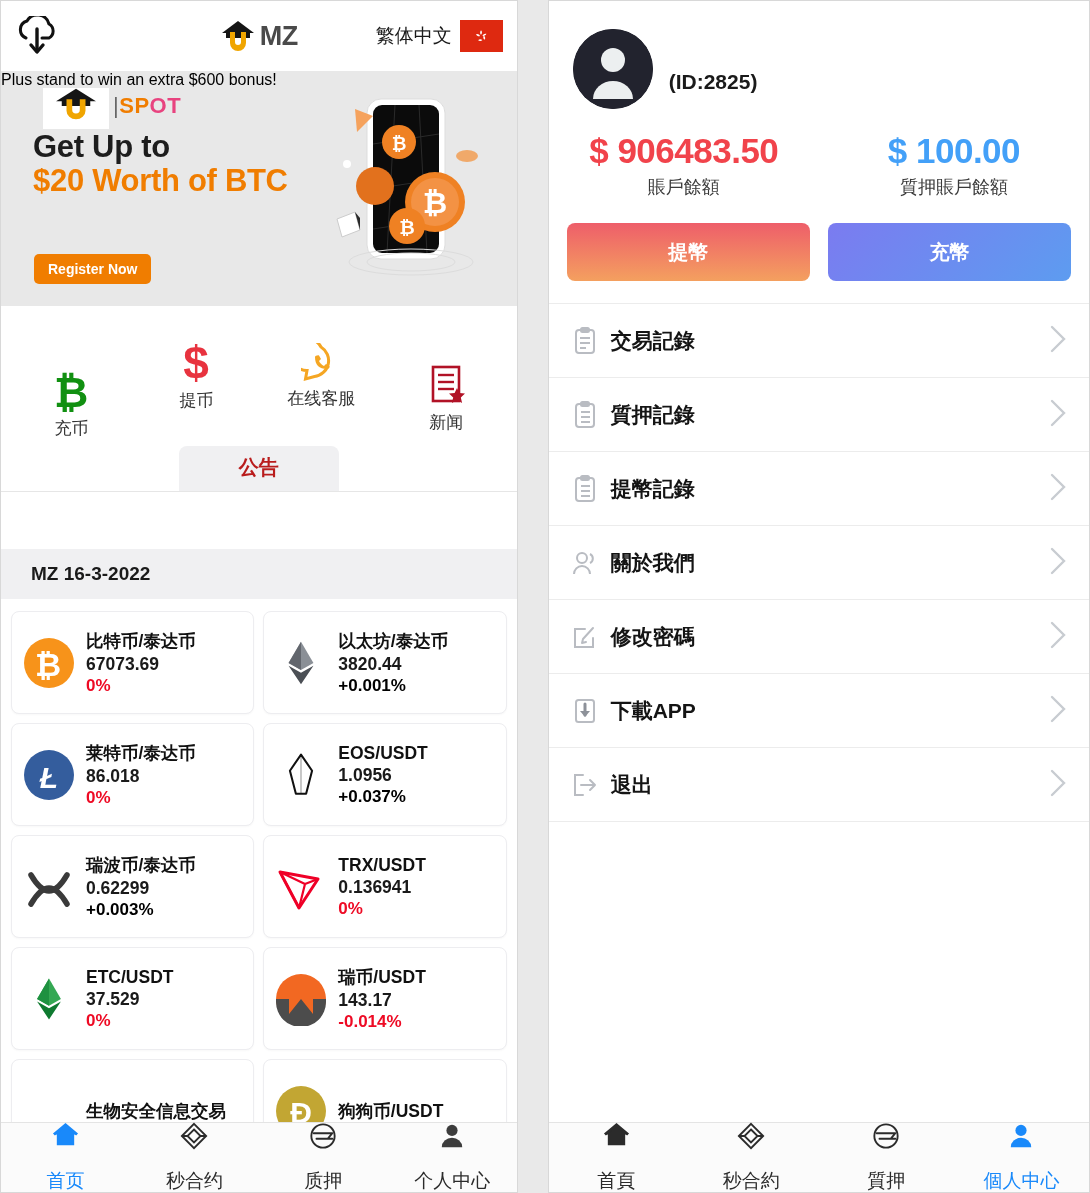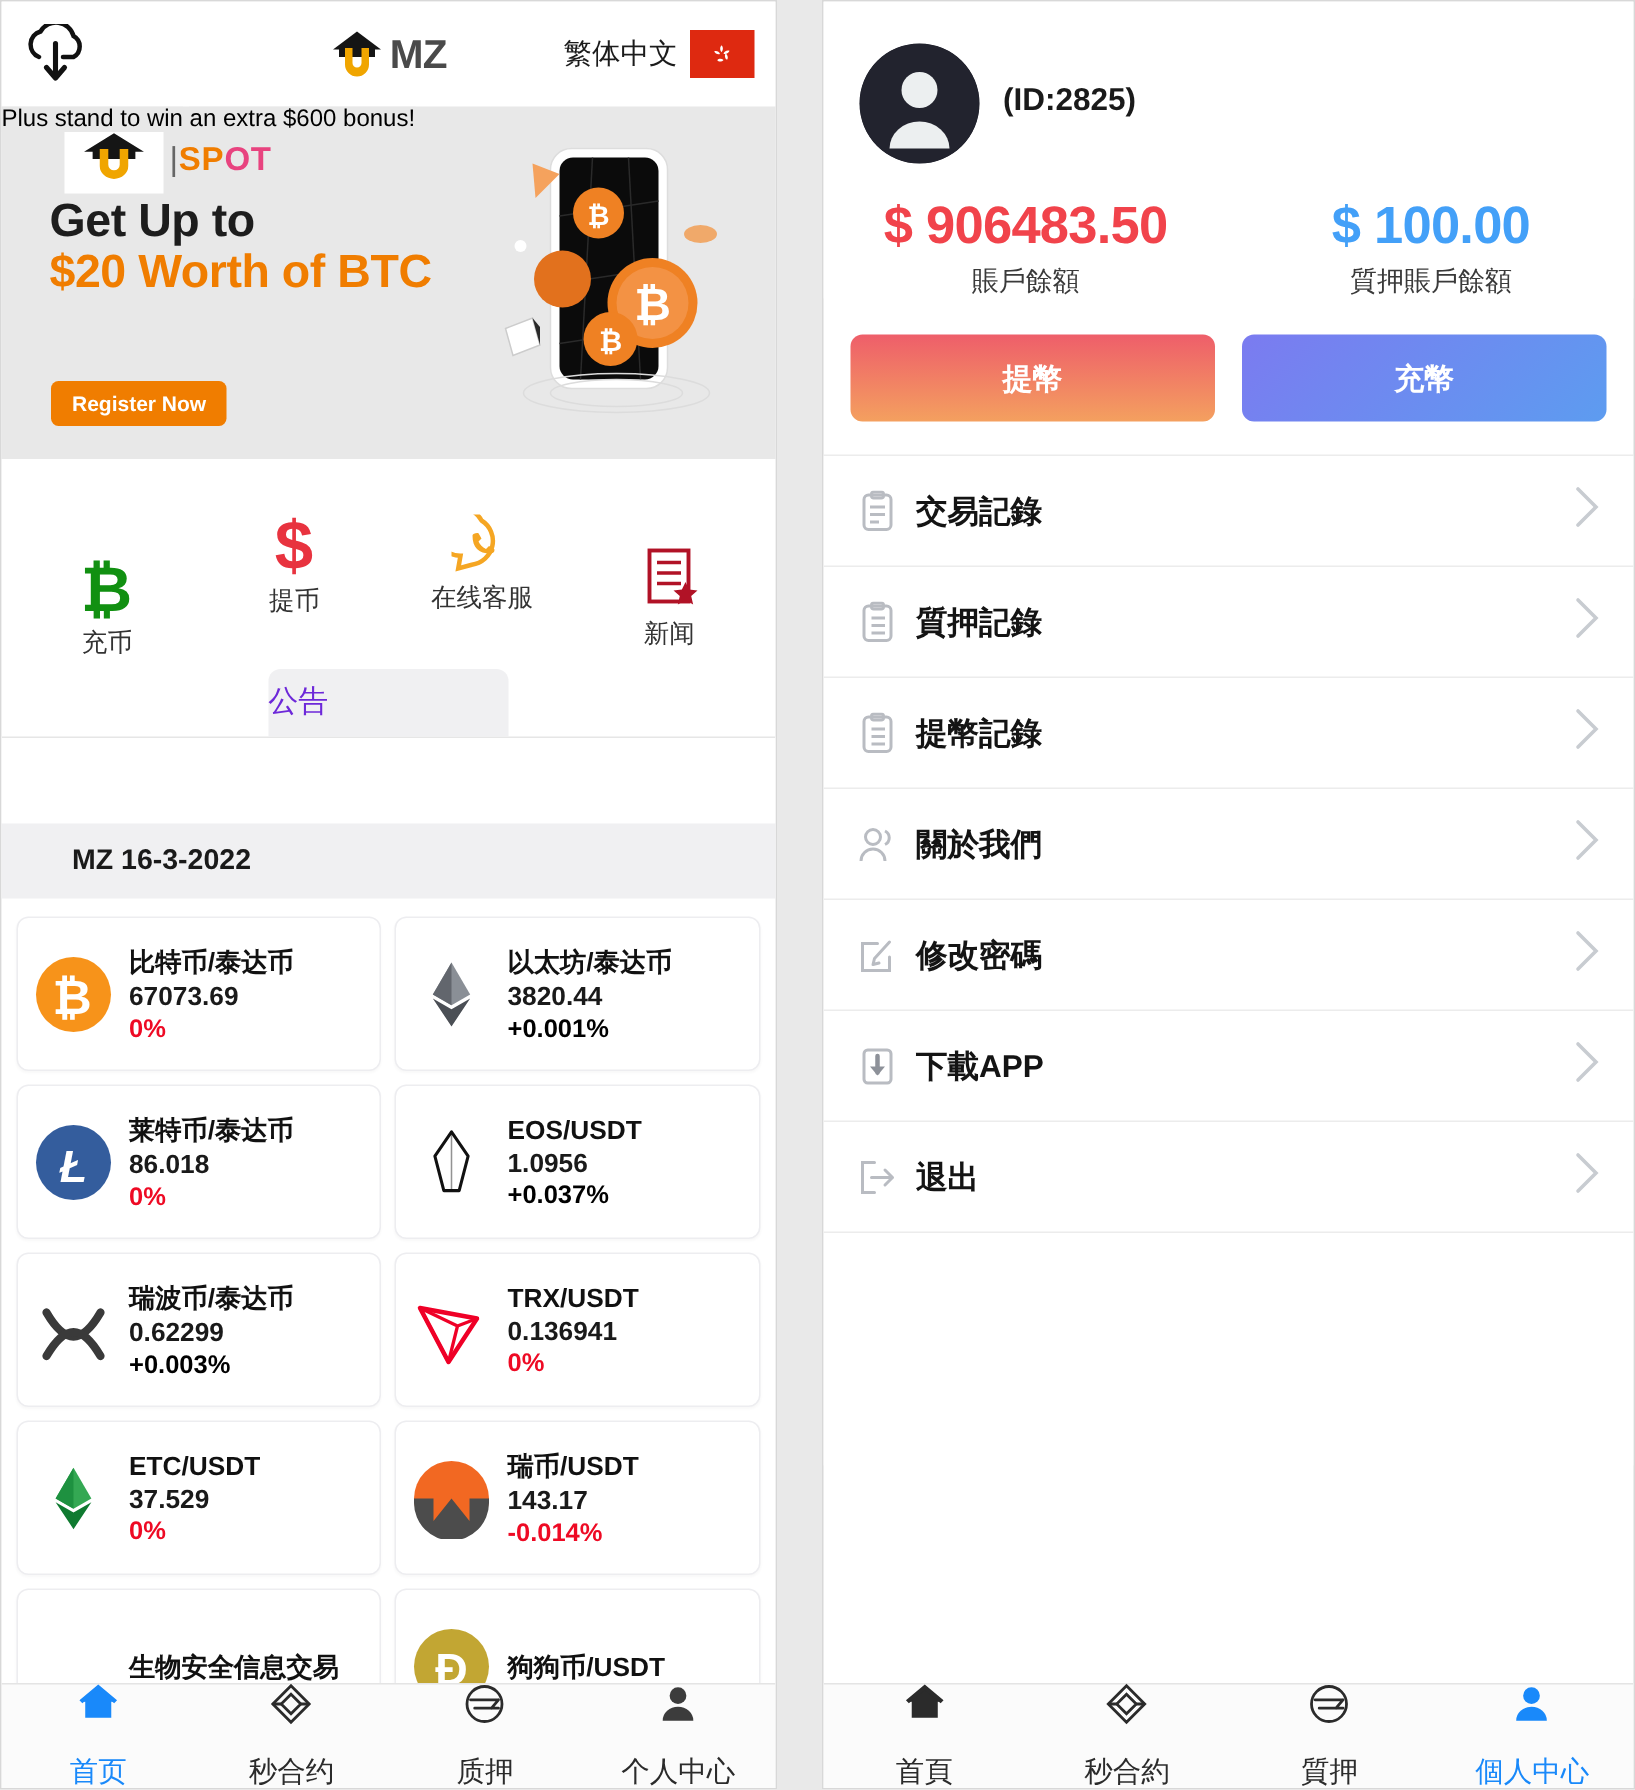--- a/index.html
+++ b/index.html
@@ -61,24 +61,24 @@
   .q1 { padding-bottom: 0px; }
   .q2 { padding-bottom: 28px; }
   .q3 { padding-bottom: 58px; }
   .q4 { padding-bottom: 30px; }
   .q5 { padding-bottom: 6px; }
 
   
   .ann-wrap { background: #fff; position: relative; }
   .ann-tab {
     width: 160px; margin: 0 auto; background: #f0f0f2; border-radius: 8px 8px 0 0;
-    font-size: 20px; font-weight: 400; color: #6d28d9; padding: 8px 0 10px;
+    text-align: center; font-size: 20px; font-weight: 700; color: #b91c1c; padding: 8px 0 10px;
   }
   .ann-body { border-top: 1px solid #e6e6e6; height: 58px; background: #fff; }
-  .ann-item { background: #f0f0f2; padding: 14px 47px; font-size: 19px; font-weight: 700; color: #1a1a1a; }
+  .ann-item { background: #f0f0f2; padding: 14px 30px; font-size: 19px; font-weight: 700; color: #1a1a1a; }
 
   
   .coingrid { display: grid; grid-template-columns: 1fr 1fr; gap: 9px; padding: 12px 10px 0 10px; background: #fff; }
   .coin {
     background: #fff; border: 1px solid #ededf0; border-radius: 8px;
     height: 103px; display: flex; align-items: center; gap: 10px; padding: 0 8px 0 10px;
     cursor: pointer; box-shadow: 0 1px 2px rgba(0,0,0,0.03);
   }
   .coin-ico { width: 54px; height: 54px; flex: 0 0 54px; display: flex; align-items: center; justify-content: center; }
   .coin-info { display: flex; flex-direction: column; gap: 1px; min-width: 0; }
@@ -95,21 +95,21 @@
     background: #fbfbfb; border-top: 1px solid #e4e4e4;
     display: flex; align-items: center;
   }
   .nav-item { flex: 1; display: flex; flex-direction: column; align-items: center; justify-content: center; gap: 18px; cursor: pointer; }
   .nav-ico { height: 28px; display: flex; align-items: center; justify-content: center; }
   .nav-lbl { font-size: 19px; color: #2b2b2b; }
   .nav-item.active .nav-lbl { color: #1989fa; }
 
   
   .profile-head { padding: 28px 0 0 0; background: #fff; }
-  .avatar-row { display: flex; padding-left: 24px; gap: 16px; }
+  .avatar-row { display: flex; align-items: center; padding-left: 24px; gap: 16px; }
   .avatar { width: 80px; height: 80px; border-radius: 50%; background: #22232e; display: flex; align-items: flex-end; justify-content: center; overflow: hidden; }
   .uid { font-size: 21px; font-weight: 700; color: #1a1a1a; margin-top: 26px; }
   .balances { display: flex; margin-top: 22px; }
   .bal { flex: 1; text-align: center; }
   .bal-amt { font-size: 35px; font-weight: 700; letter-spacing: -0.5px; }
   .bal-amt.red { color: #f1434b; }
   .bal-amt.blue { color: #43a0f8; }
   .bal-lbl { font-size: 18px; color: #3a3a3a; margin-top: 4px; }
 
   .actions { display: flex; gap: 18px; padding: 24px 18px 22px 18px; }

